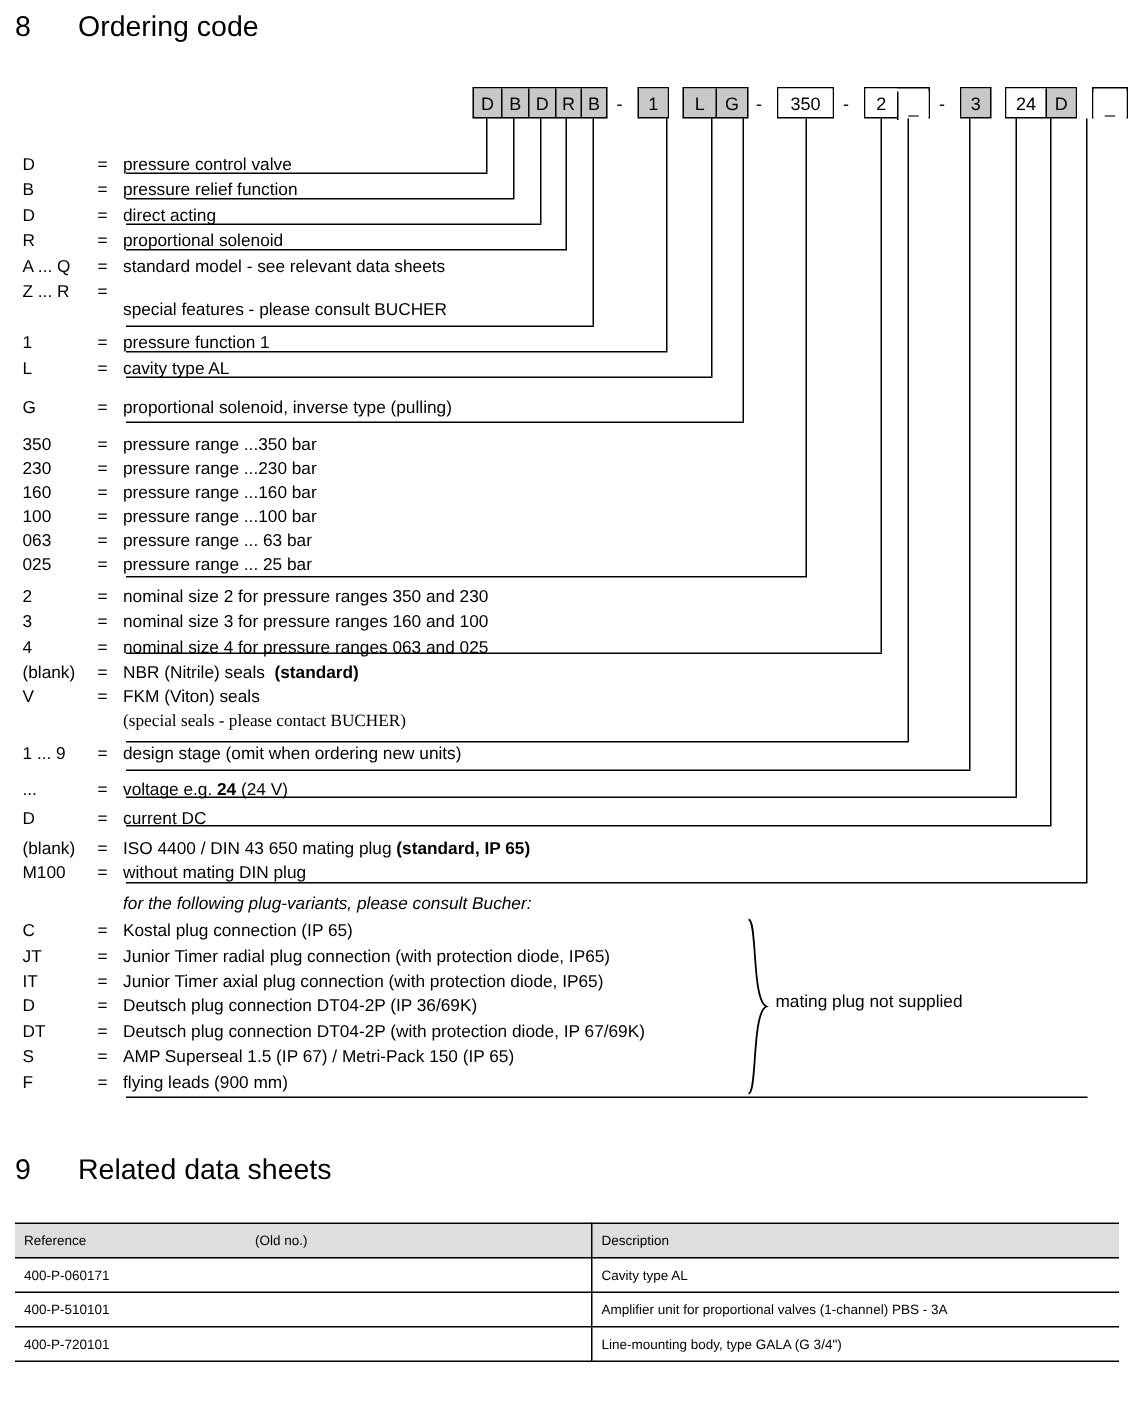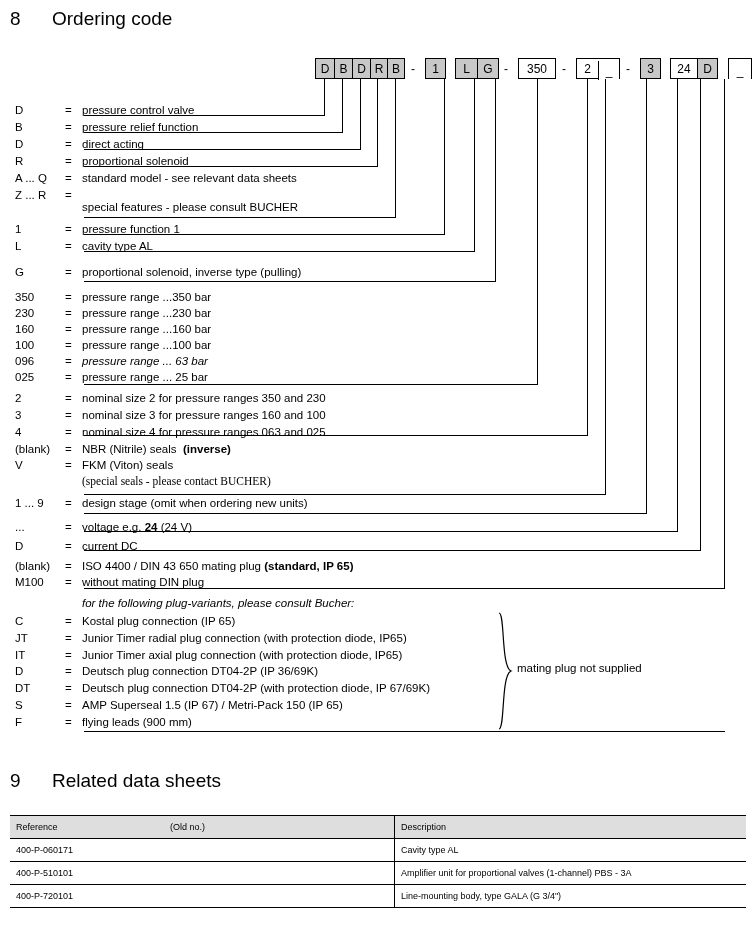--- a/index.html
+++ b/index.html
@@ -191,39 +191,39 @@
         <div class="lg-txt" style="top:291px;">pressure range ...350 bar</div>
 <div class="lg-key abs" style="left:15px;top:307px;">230</div>
         <div class="lg-eq" style="top:307px;">=</div>
         <div class="lg-txt" style="top:307px;">pressure range ...230 bar</div>
 <div class="lg-key abs" style="left:15px;top:323px;">160</div>
         <div class="lg-eq" style="top:323px;">=</div>
         <div class="lg-txt" style="top:323px;">pressure range ...160 bar</div>
 <div class="lg-key abs" style="left:15px;top:339px;">100</div>
         <div class="lg-eq" style="top:339px;">=</div>
         <div class="lg-txt" style="top:339px;">pressure range ...100 bar</div>
-<div class="lg-key abs" style="left:15px;top:355px;">096</div>
+<div class="lg-key abs" style="left:15px;top:355px;">063</div>
         <div class="lg-eq" style="top:355px;">=</div>
-        <div class="lg-txt" style="top:355px;font-style:italic;">pressure range ...  63 bar</div>
+        <div class="lg-txt" style="top:355px;">pressure range ...  63 bar</div>
 <div class="lg-key abs" style="left:15px;top:371px;">025</div>
         <div class="lg-eq" style="top:371px;">=</div>
         <div class="lg-txt" style="top:371px;">pressure range ...  25 bar</div>
 <div class="lg-key abs" style="left:15px;top:392px;">2</div>
         <div class="lg-eq" style="top:392px;">=</div>
         <div class="lg-txt" style="top:392px;">nominal size 2 for pressure ranges 350 and 230</div>
 <div class="lg-key abs" style="left:15px;top:409px;">3</div>
         <div class="lg-eq" style="top:409px;">=</div>
         <div class="lg-txt" style="top:409px;">nominal size 3 for pressure ranges 160 and 100</div>
 <div class="lg-key abs" style="left:15px;top:426px;">4</div>
         <div class="lg-eq" style="top:426px;">=</div>
         <div class="lg-txt" style="top:426px;">nominal size 4 for pressure ranges 063 and 025</div>
 
         <div class="lg-key abs" style="left:15px;top:443px;">(blank)</div>
         <div class="lg-eq" style="top:443px;">=</div>
-        <div class="lg-txt" style="top:443px;">NBR (Nitrile) seals&nbsp; <b>(inverse)</b></div>
+        <div class="lg-txt" style="top:443px;">NBR (Nitrile) seals&nbsp; <b>(standard)</b></div>
 <div class="lg-key abs" style="left:15px;top:459px;">V</div>
         <div class="lg-eq" style="top:459px;">=</div>
         <div class="lg-txt" style="top:459px;">FKM (Viton) seals</div>
 
         <div class="lg-txt" style="top:475px;font-family:Liberation Serif, serif;">(special seals - please contact BUCHER)</div>
 <div class="lg-key abs" style="left:15px;top:497px;">1 ... 9</div>
         <div class="lg-eq" style="top:497px;">=</div>
         <div class="lg-txt" style="top:497px;">design stage (omit when ordering new units)</div>
 
         <div class="lg-key abs" style="left:15px;top:521px;">...</div>

